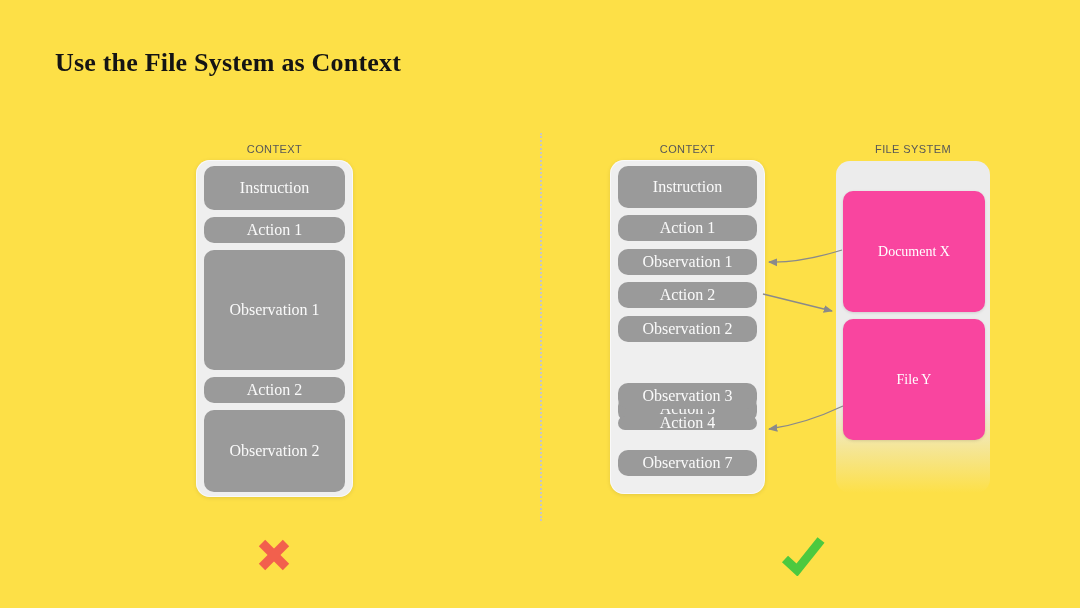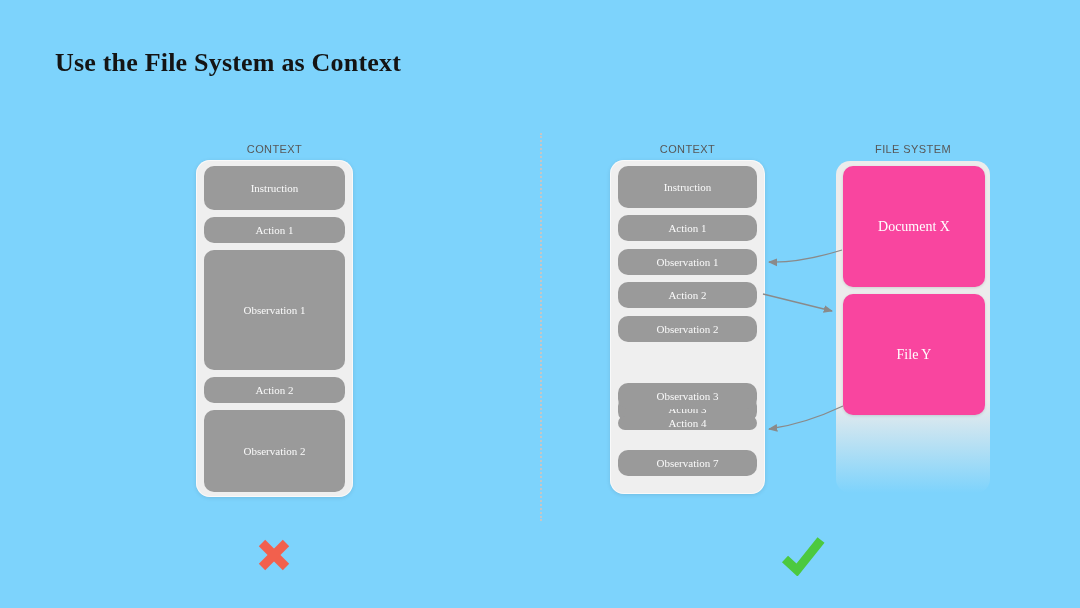--- a/index.html
+++ b/index.html
@@ -9,21 +9,21 @@
     --cross_red:#f2604d;
     --check_green:#4cc93f;
     --arrow_gray:#8a8a8a;
     --label_gray:#575757;
   }
   *{margin:0;padding:0;box-sizing:border-box;}
   html,body{background:#ffffff;}
   .canvas{
     position:relative;
     width:1080px;height:608px;
-    background:#7dd3fc;
+    background:#fde047;
     overflow:hidden;
     font-family:"Liberation Sans", sans-serif;
   }
   .title{
     position:absolute;left:55px;top:48px;
     font-family:"Liberation Serif", serif;
     font-weight:700;font-size:26px;color:#141414;
     letter-spacing:0.2px;
   }
   .divider{
@@ -49,21 +49,21 @@
     position:absolute;left:836px;top:161px;width:154px;height:332px;
     border-radius:14px;
     background:linear-gradient(180deg,#ececec 0%,#ececec 72%,rgba(236,236,236,0) 100%);
   }
   .box{
     position:absolute;left:8px;right:8px;
     background:var(--box_gray);
     border-radius:10px;
     color:#fafafa;
     font-family:"Liberation Serif", serif;
-    font-size:11px;
+    font-size:16px;
     display:flex;align-items:center;justify-content:center;
     text-align:center;
   }
   
   .lb0{top:6px;height:44px;}
   .lb1{top:57px;height:26px;}
   .lb2{top:90px;height:120px;}
   .lb3{top:217px;height:26px;}
   .lb4{top:250px;height:82px;}
   
@@ -79,20 +79,21 @@
   
   .fs-box{
     position:absolute;width:142px;
     background:var(--pink);
     border-radius:10px;
     color:#ffffff;
     font-family:"Liberation Serif", serif;
     font-size:14px;
     display:flex;align-items:center;justify-content:center;
     box-shadow:0 1px 3px rgba(0,0,0,0.12);
+    margin-top:25px;
   }
   .fs-doc{left:843px;top:166px;height:121px;}
   .fs-file{left:843px;top:294px;height:121px;}
   .overlay{
     position:absolute;left:0;top:0;width:1080px;height:608px;
     pointer-events:none;
   }
   .verdict{position:absolute;}
   .verdict-cross{left:254px;top:535px;}
   .verdict-check{left:779px;top:534px;}

